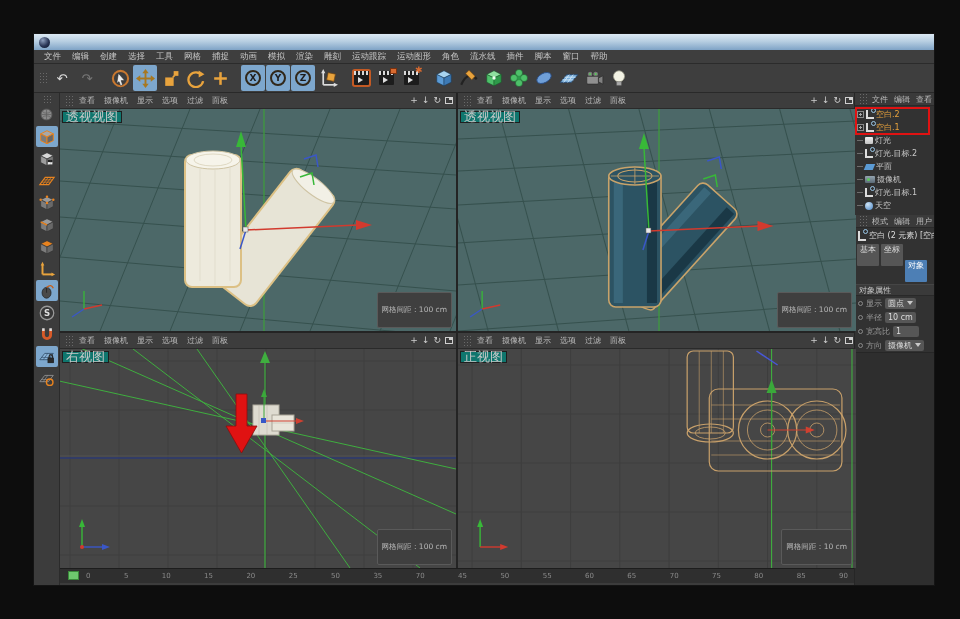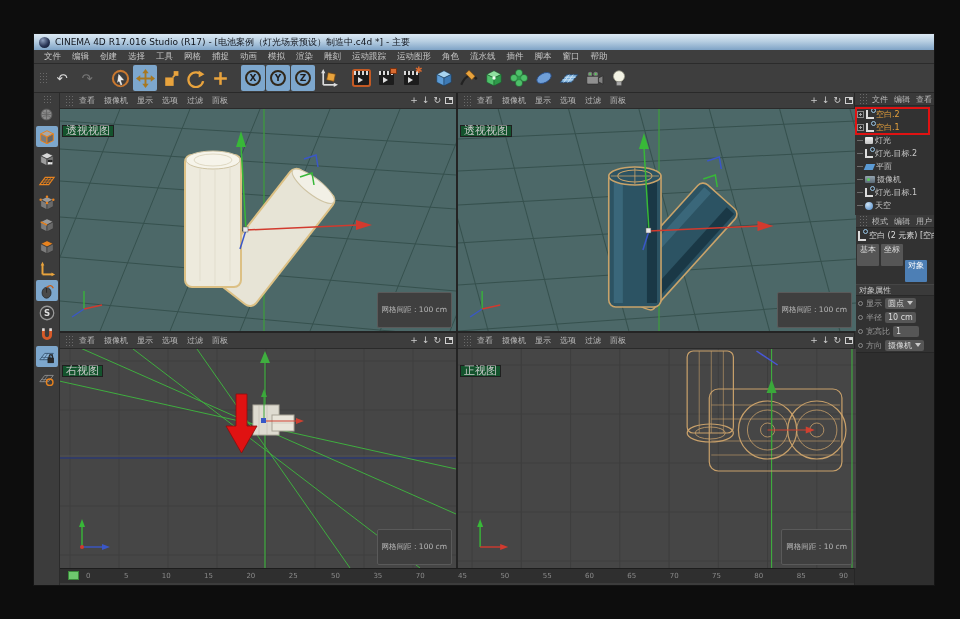--- a/index.html
+++ b/index.html
@@ -52,22 +52,22 @@
   .vp-header{height:16px;flex:0 0 16px;background:#3d3d3d;border-bottom:1px solid #2a2a2a;
              display:flex;align-items:center;padding:0 3px;gap:4px;}
   .vp-menu{display:flex;align-items:center;gap:9px;overflow:hidden;flex:1;}
   .vp-menu-item{font-size:8px;color:#bcbcbc;white-space:nowrap;}
   .vp-tools{display:flex;align-items:center;gap:4px;}
   .vp-tool{font-size:9px;color:#cfcfcf;line-height:1;}
   .vp-toggle{width:8px;height:7px;border:1px solid #cfcfcf;position:relative;}
   .vp-toggle::before{content:"";position:absolute;right:0;top:0;width:3px;height:2px;background:#cfcfcf;}
   .vp-canvas{flex:1;position:relative;min-height:0;}
   .vp-canvas svg{position:absolute;inset:0;width:100%;height:100%;display:block;}
-  .vp-label{position:absolute;top:2px;left:2px;background:#14532d;border:1px solid #1f1f1f;
-            color:#c8c8c8;font-size:11px;padding:0 3px;line-height:10px;margin-top:14px;}
+  .vp-label{position:absolute;top:2px;left:2px;background:#0f766e;border:1px solid #1f1f1f;
+            color:#c8c8c8;font-size:13px;padding:0 3px;line-height:10px;}
   .vp-status{position:absolute;bottom:3px;right:4px;background:#3f3f3f;border:1px solid #5a5a5a;
              border-radius:2px;color:#b8b8b8;font-size:7.5px;padding:12px 4px;line-height:10px;}
   
   .timeline{height:15px;flex:0 0 15px;background:#2f2f2f;border-top:1px solid #1d1d1d;position:relative;overflow:hidden;}
   .playhead{position:absolute;left:8px;top:2px;width:11px;height:9px;background:#6ec86e;border:1px solid #3a8a3a;}
   .ticks{position:absolute;inset:0;display:flex;justify-content:space-between;align-items:center;
          padding:0 6px 0 26px;}
   .tick{font-size:7px;color:#8a8a8a;}
   .center-foot{flex:1;background:#3c3c3c;}
   
@@ -115,21 +115,20 @@
   .am-fill{flex:1;background:#2e2e2e;border-top:1px solid #262626;}
 </style>
 </head>
 <body>
 
 <div class="page">
 <div class="window">
 
   <div class="titlebar">
     <span class="logo"></span>
-    <span class="title-text">CINEMA 4D R17.016 Studio (R17) - [电池案例（灯光场景预设）制造中.c4d *] - 主要</span>
   </div>
 
   <div class="menubar">
 
   <span class="menu-item">文件</span>
         <span class="menu-item">编辑</span>
         <span class="menu-item">创建</span>
         <span class="menu-item">选择</span>
         <span class="menu-item">工具</span>
         <span class="menu-item">网格</span>

